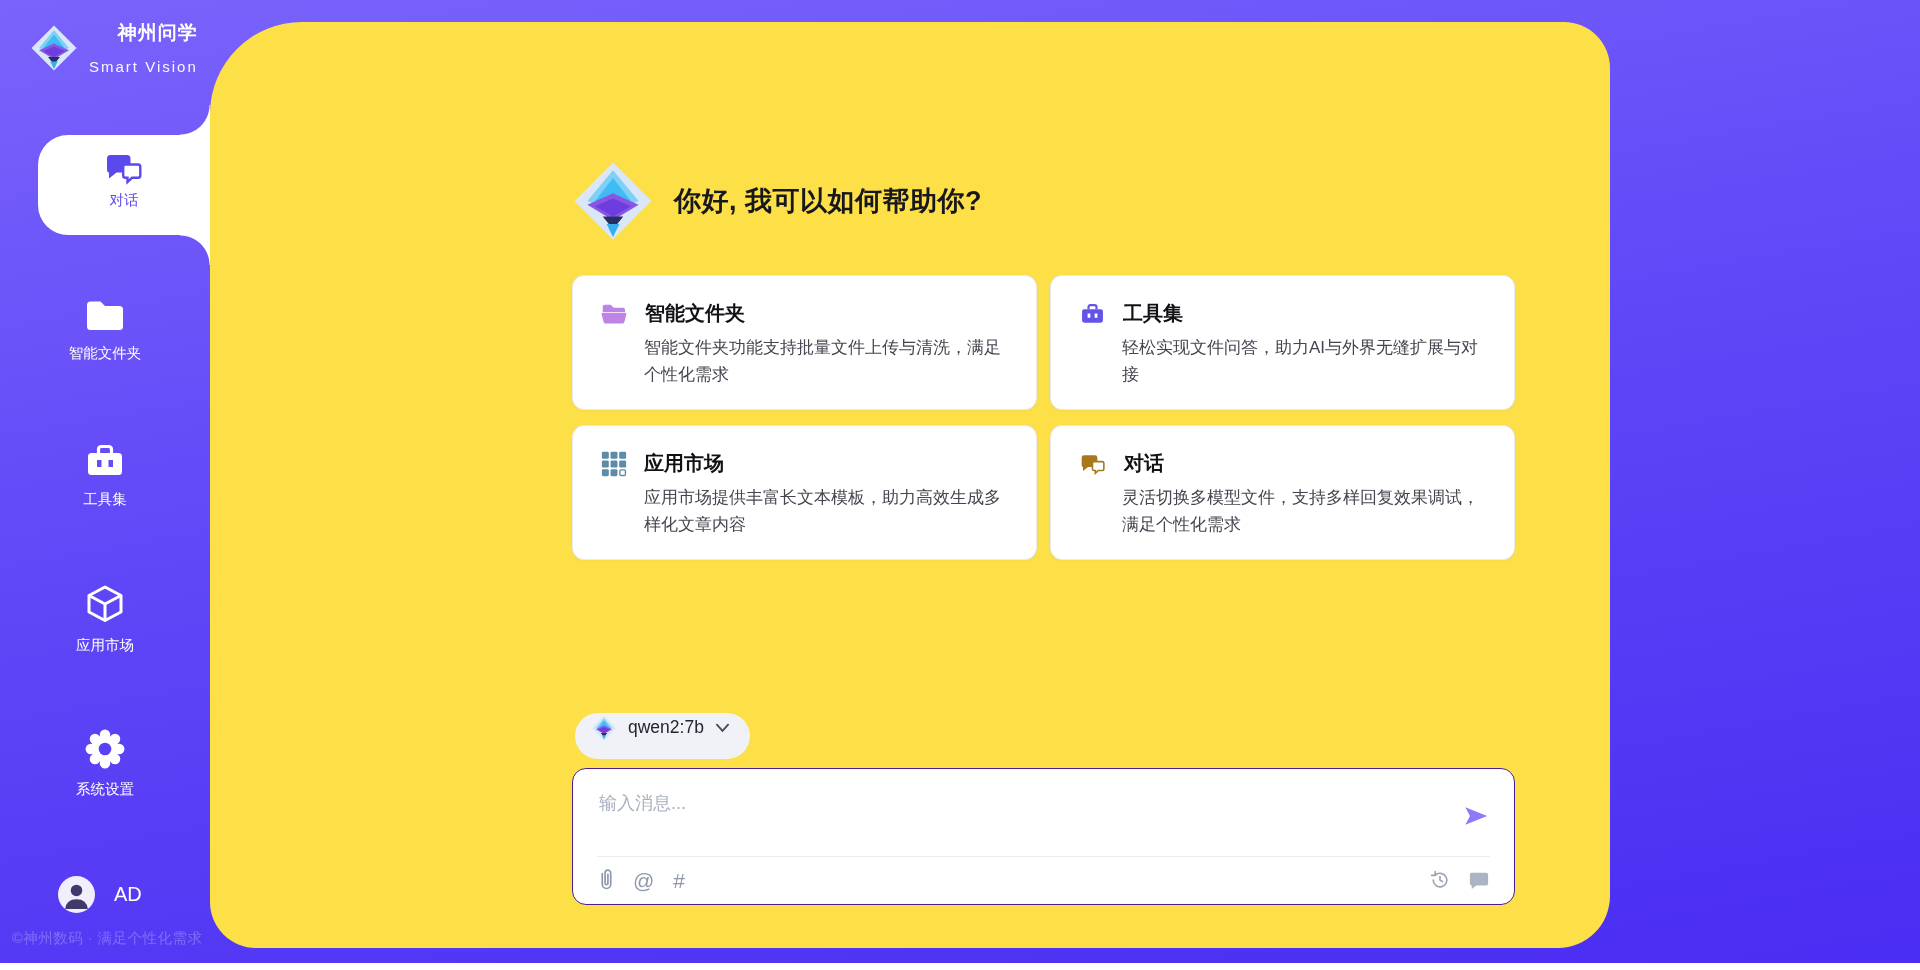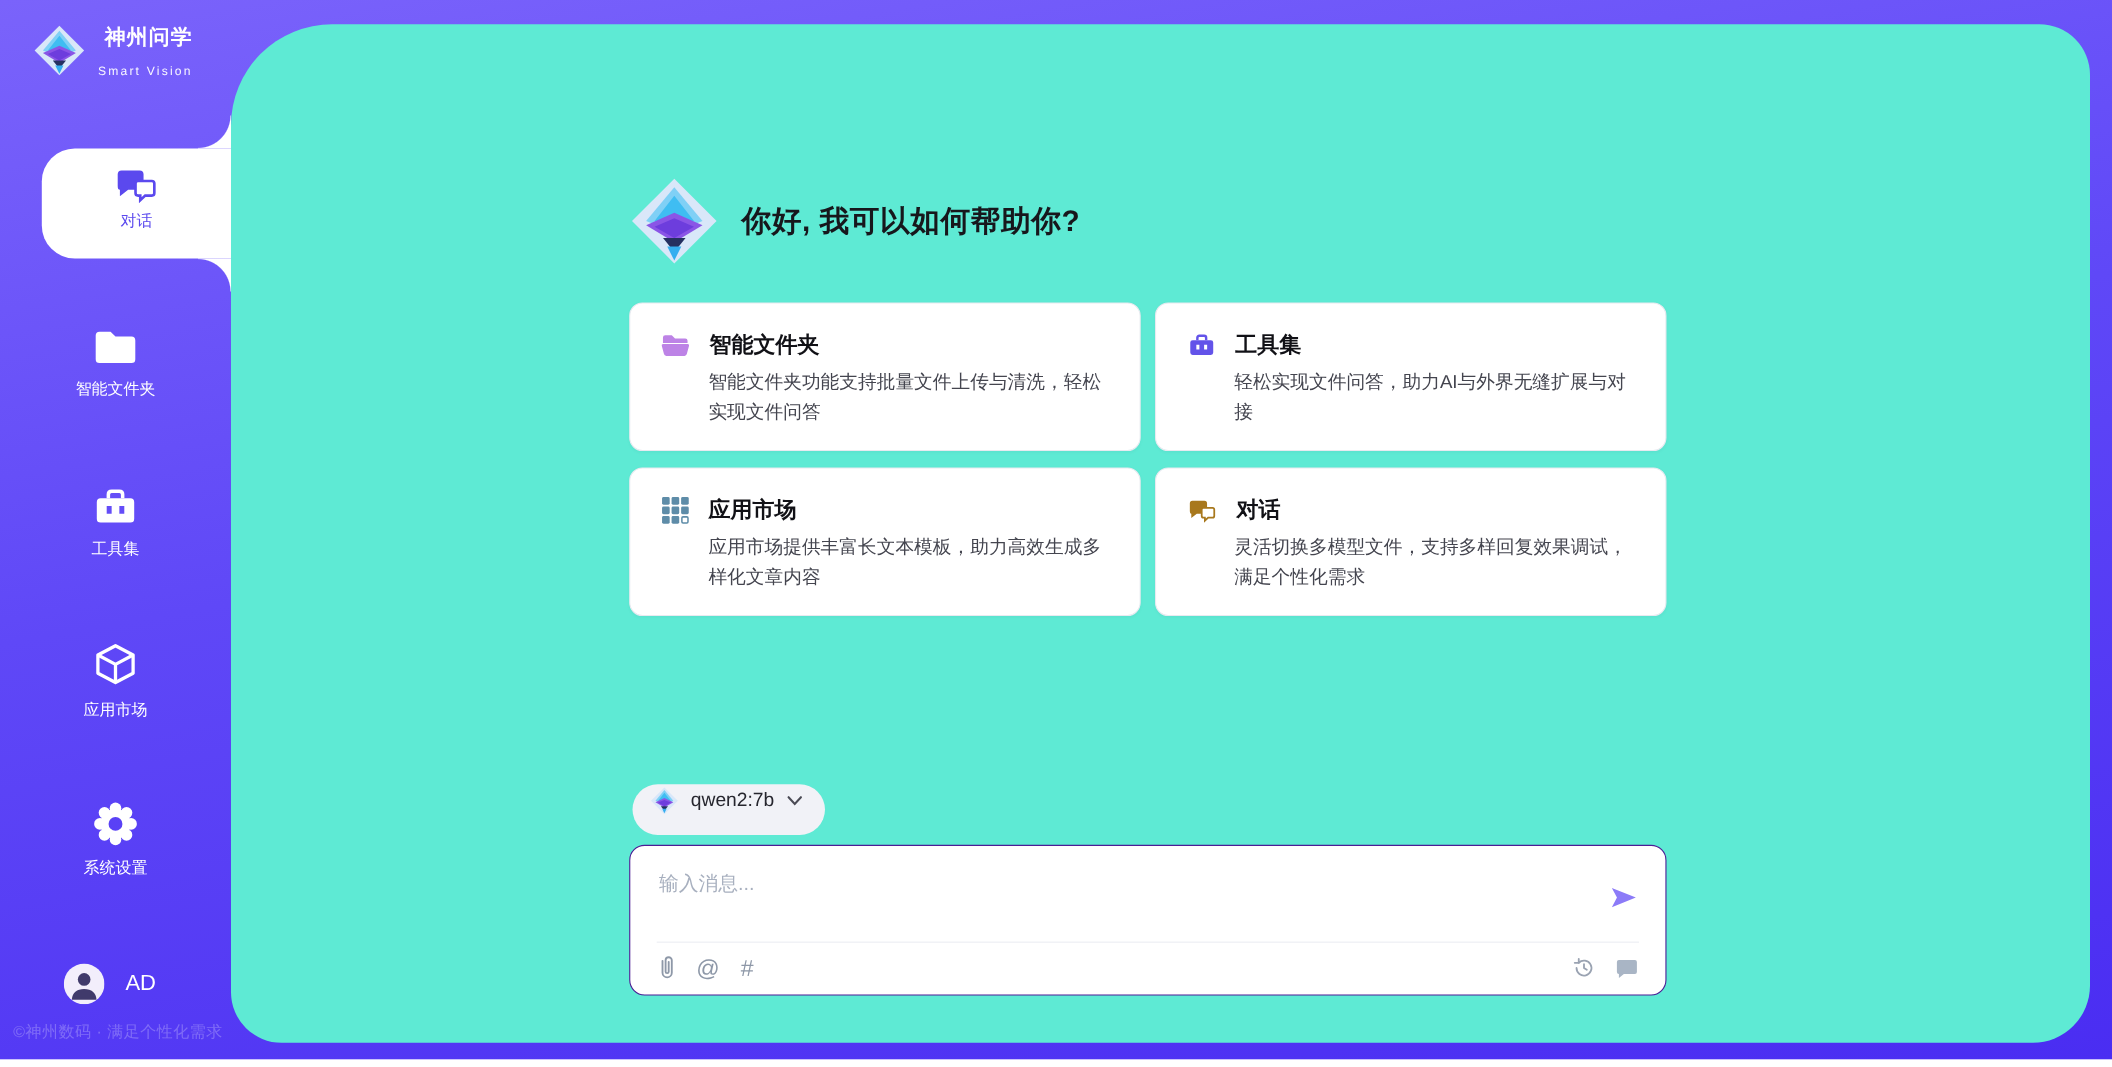--- a/index.html
+++ b/index.html
@@ -2,28 +2,28 @@
 <html><head>
 <meta charset="utf-8">
 <style>
   * { margin:0; padding:0; box-sizing:border-box; }
   html,body { width:1920px; height:970px; background:#fff; font-family:"Liberation Sans", sans-serif; overflow:hidden; }
   .app { position:relative; width:1920px; height:970px; }
   .bg { position:absolute; left:0; top:0; width:1920px; height:963px;
         background:linear-gradient(170deg,#7a63fb 0%,#5f48f7 45%,#4a2df2 100%); }
 
   
-  .panel { position:absolute; left:210px; top:22px; width:1690px; height:926px;
-           background:#5eead4; border-radius:92px 46px 52px 46px; }
+  .panel { position:absolute; left:210px; top:22px; width:1400px; height:926px;
+           background:#fde047; border-radius:92px 46px 52px 46px; }
 
   
   .sidebar { position:absolute; left:0; top:0; width:210px; height:963px; color:#fff; }
   .brand { position:absolute; left:30px; top:20px; display:flex; align-items:center; gap:11px;text-align:right; }
   .brand-title { font-size:19px; font-weight:bold; letter-spacing:1px; }
-  .brand-sub { font-size:11px; letter-spacing:2px; margin-top:12px; opacity:.95; }
+  .brand-sub { font-size:15px; letter-spacing:2px; margin-top:12px; opacity:.95; }
 
   .nav-item { position:absolute; left:0; width:210px; text-align:center; cursor:pointer; }
   .nav-item .nav-label { display:block; margin-top:10px; font-size:14.5px; color:#fff; }
   .nav-item svg { display:block; margin:0 auto; }
 
   .nav-active { position:absolute; left:38px; top:135px; width:172px; height:100px;
                 background:#fff; border-radius:30px 0 0 30px; text-align:center; cursor:pointer; }
   .nav-active .nav-label { display:block; margin-top:5px; font-size:14.5px; color:#5b49ee; }
   .nav-active svg { display:block; margin:15px auto 0; }
   .corner { position:absolute; right:0; width:30px; height:30px; }
@@ -185,21 +185,21 @@
     <div class="cards">
 
       <div class="card">
         <div class="card-head">
           <svg width="27" height="24" viewBox="0 0 32 28">
             <path d="M2 5.5 Q2 3 4.5 3 h7 l3.5 3.5 h11 Q28.5 6.5 28.5 9 v2.5 H2 Z" fill="#bd83e6"></path>
             <path d="M2.2 12.5 h26.4 q2 0 1.5 1.9 l-2.4 9 q-.5 1.9-2.5 1.9 H5.6 q-2 0-2.5-1.9 l-2.4-9 q-.5-1.9 1.5-1.9 z" fill="#bd83e6"></path>
           </svg>
           <span class="card-title">智能文件夹</span>
         </div>
-        <p class="card-desc">智能文件夹功能支持批量文件上传与清洗，轻松实现文件问答</p>
+        <p class="card-desc">智能文件夹功能支持批量文件上传与清洗，满足个性化需求</p>
       </div>
 
       <div class="card">
         <div class="card-head">
           <svg width="27" height="25" viewBox="0 0 44 40">
             <path d="M15.5 13 V9.5 q0-3 3-3 h7 q3 0 3 3 V13" fill="none" stroke="#6353e9" stroke-width="3.6"></path>
             <path fill-rule="evenodd" fill="#6353e9" d="M5 16.5 q0-3.5 3.5-3.5 h27 q3.5 0 3.5 3.5 v15 q0 3.5-3.5 3.5 h-27 Q5 35 5 31.5 Z
                  M14 20 h4.5 v7 H14 Z M25.5 20 h4.5 v7 h-4.5 Z"></path>
           </svg>
           <span class="card-title">工具集</span>

